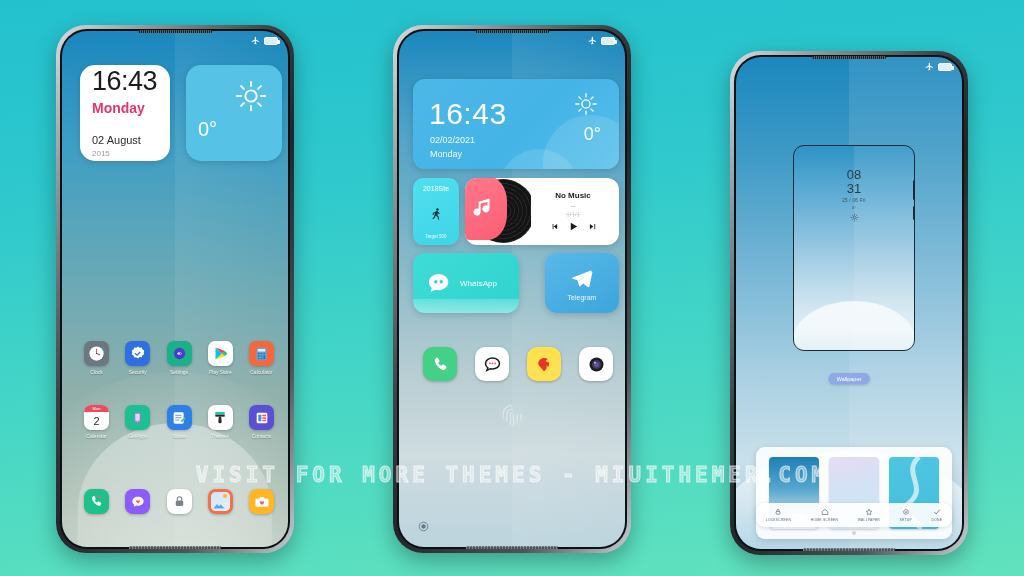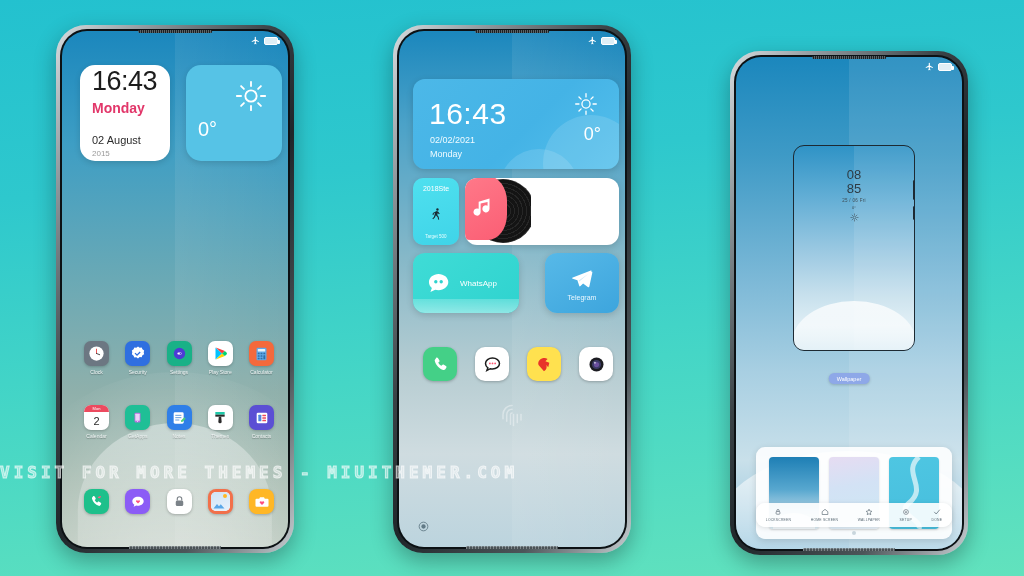--- a/index.html
+++ b/index.html
@@ -242,22 +242,22 @@
     position:absolute; background:rgba(255,255,255,.90);
     border-radius:9px; display:flex; align-items:center;
     justify-content:space-around; box-shadow:0 1px 5px rgba(0,0,0,.12);
   }
   .tb-item { display:flex; flex-direction:column; align-items:center; gap:2px; }
   .tb-lbl  { font-size:3.4px; color:#5a6a74; letter-spacing:.2px; }
 
   
   .watermark {
     position:absolute; left:0; right:0; top:463px;
-    text-align:left; z-index:60;
-    font-size:16px; font-weight:700; letter-spacing:4px;
+    text-align:center; z-index:60;
+    font-size:21px; font-weight:700; letter-spacing:4px;
     color:rgba(255,255,255,.42);
     -webkit-text-stroke:1px rgba(255,255,255,.62);
     font-family:"DejaVu Sans Mono", monospace;
     white-space:nowrap;
   }
 </style>
 </head>
 <body>
 
 <div class="phone" style="left:56px; top:25px; width:238px; height:528px;">
@@ -511,20 +511,36 @@
 
       <div class="w2-music" style="left:66px; top:147px; width:154px; height:67px;">
         <div style="position:relative;width:66px;height:67px;overflow:hidden;flex-shrink:0;">
           <div class="vinyl" style="left:6px;top:1px;width:64px;height:64px;"></div>
           <div class="vinyl-cover">
             <svg viewBox="0 0 24 24" width="26" height="26">
               <path fill="#fff" d="M18 3.2v9.6a3.3 3.3 0 11-1.8-2.9V6.4l-6.4 1.4v7.9a3.3 3.3 0 11-1.8-2.9V6.3z"></path>
             </svg>
           </div>
         </div>
+        <div style="flex:1;display:flex;flex-direction:column;align-items:center;justify-content:center;padding-right:4px;">
+          <div class="m-title">No Music</div>
+          <div class="m-sub">--</div>
+          <div class="m-wave">-|-/-|-/-|-</div>
+          <div class="m-ctrl">
+            <svg width="9" height="9" viewBox="0 0 24 24">
+                <path fill="#1c1c1c" d="M7 5h2.2v14H7zm12 0v14l-9-7z"></path>
+              </svg>
+            <svg width="11" height="11" viewBox="0 0 24 24">
+                <path fill="#1c1c1c" d="M6 4l14 8-14 8z"></path>
+              </svg>
+            <svg width="9" height="9" viewBox="0 0 24 24">
+                <path fill="#1c1c1c" d="M17 5h2.2v14H17zM5 5l9 7-9 7z"></path>
+              </svg>
+          </div>
+        </div>
       </div>
 
       <div class="w2-wa" style="left:14px; top:222px; width:106px; height:60px;">
         <svg viewBox="0 0 24 24" width="27" height="27">
           <path fill="#fff" d="M12 3.5c4.8 0 8.7 3.2 8.7 7.2 0 4-3.9 7.2-8.7 7.2-1 0-2-.1-2.9-.4l-4.3 2.1 1.3-3.5c-1.6-1.3-2.6-3.2-2.6-5.4 0-4 3.9-7.2 8.5-7.2z"></path>
           <circle cx="9.6" cy="10.4" r="1.5" fill="#2fd3cf"></circle>
           <circle cx="14.4" cy="10.4" r="1.5" fill="#2fd3cf"></circle>
         </svg>
         <div class="wa-lbl">WhatsApp</div>
         <div style="position:absolute;left:0;right:0;bottom:0;height:14px;background:linear-gradient(180deg,rgba(255,255,255,.22),rgba(255,255,255,.45));border-radius:0 0 12px 12px;"></div>
@@ -603,21 +619,21 @@
           <path fill="#ffffff" d="M21 16v-2l-8-5V3.5A1.5 1.5 0 0011.5 2 1.5 1.5 0 0010 3.5V9l-8 5v2l8-2.5V19l-2 1.5V22l3.5-1 3.5 1v-1.5L13 19v-5.5z"></path>
         </svg>
         <div class="sb-batt"></div>
       </div>
 
       <div class="t3-preview" style="left:57px; top:88px; width:122px; height:206px;">
         <div class="t3-split"></div>
         <div class="t3-dome"></div>
         <div style="position:absolute;left:0;right:0;top:22px;">
           <div class="t3-h">08</div>
-          <div class="t3-m">85</div>
+          <div class="t3-m">31</div>
           <div class="t3-d">25 / 06  Fri</div>
           <div class="t3-t">0°</div>
           <div style="display:flex;justify-content:center;margin-top:3px;">
             <svg width="9" height="9" viewBox="0 0 48 48">
               <circle cx="24" cy="24" r="7" fill="none" stroke="#3d4b54" stroke-width="3"></circle>
               <g stroke="#3d4b54" stroke-width="3" stroke-linecap="round">
                 <line x1="24" y1="5" x2="24" y2="11"></line>
                   <line x1="24" y1="37" x2="24" y2="43"></line>
                 <line x1="5" y1="24" x2="11" y2="24"></line>
                   <line x1="37" y1="24" x2="43" y2="24"></line>

